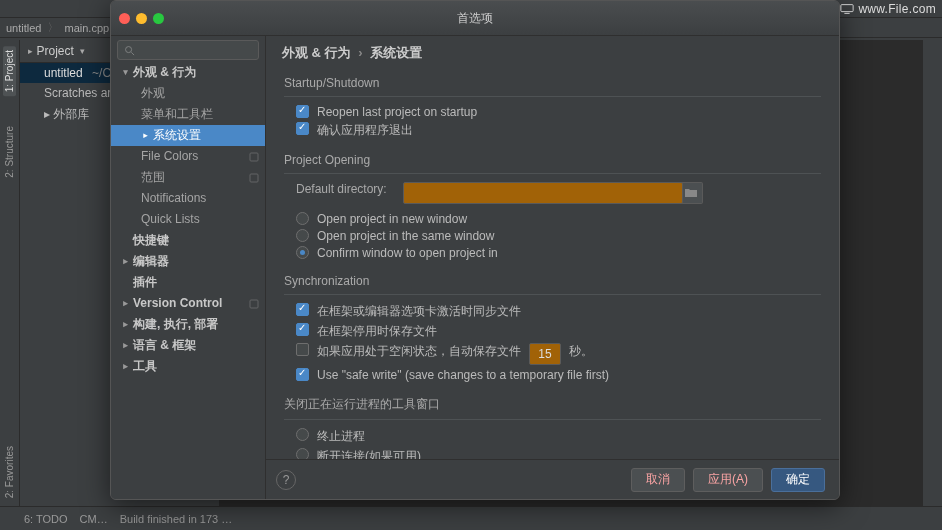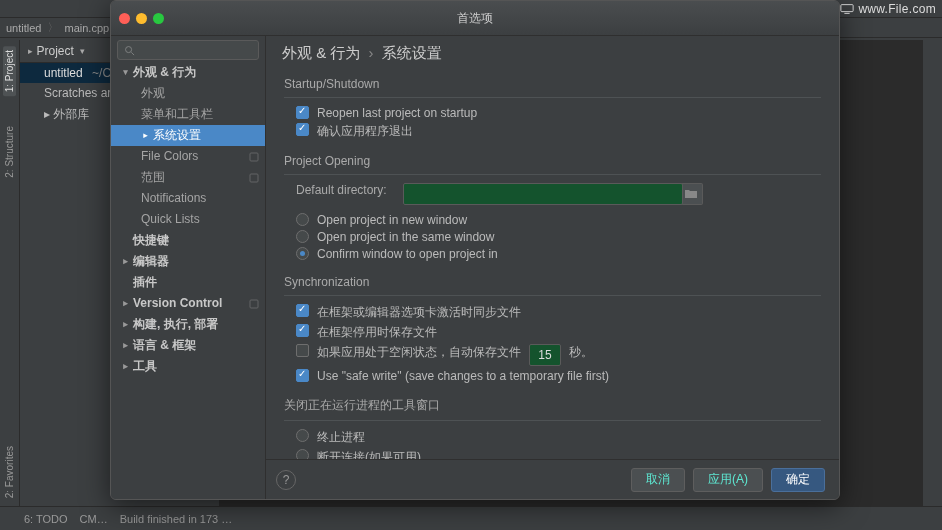--- a/index.html
+++ b/index.html
@@ -64,48 +64,48 @@
     .tree { flex:1; overflow:auto; font-size:12px; }
     .tree-item { padding: 2px 6px 2px 10px; line-height:17px; color:#bbb; white-space:nowrap; display:flex; align-items:center; gap:3px; }
     .tree-item.top { font-weight: 600; color:#c8c8c8; }
     .tree-item.child { padding-left: 30px; color:#a5a5a5; }
     .tree-item.selected { background:#4a88c7; color:#fff; }
     .tree-item.selected .arrow { color:#fff; }
     .tree-item .arrow { width:9px; display:inline-block; text-align:center; color:#999; font-size:9px; }
     .tree-item .badge { margin-left:auto; width:10px;height:10px; opacity:.5; }
 
     .prefs-main { flex:1; background:#3c3f41; display:flex; flex-direction:column; overflow:hidden; }
-    .breadcrumb { padding: 8px 16px 6px; color:#ccc; font-size:15px; }
+    .breadcrumb { padding: 8px 16px 6px; color:#ccc; font-size:13px;font-weight:bold; }
     .breadcrumb .sep { color:#888; margin:0 4px; }
     .main-scroll { flex:1; overflow:auto; padding: 0 18px 10px; }
     .section-title { color:#aaa; font-size:12px; margin: 8px 0 6px; }
     .sep-line { border:none; border-top:1px solid #4e5254; margin:3px 0 8px; }
     .row { display:flex; align-items:flex-start; gap:8px; font-size:12px; color:#bbb; margin:3px 0; padding-left:12px; }
     .row label { cursor:default; }
     .cb { appearance:none; width:13px; height:13px; border:1px solid #6e6e6e; border-radius:2px; background:#45494a; position:relative; margin:0; }
     .cb:checked { background:#4a88c7; border-color:#4a88c7; }
     .cb:checked::after { content:"✓"; color:#fff; font-size:10px; position:absolute; top:-2px; left:1px; }
     .radio { appearance:none; width:13px;height:13px; border:1px solid #6e6e6e; border-radius:50%; background:#45494a; position:relative; margin:0; }
     .radio:checked::after { content:""; width:5px;height:5px;background:#4a88c7;border-radius:50%; position:absolute; top:3px; left:3px; }
     .field-label { color:#aaa; margin-right:8px; }
-    .text-input { background:#14532d; border:1px solid #5a5a5a; border-radius:2px; height:22px; padding:0 6px; color:#ddd; font-size:12px; }
+    .text-input { background:#a16207; border:1px solid #5a5a5a; border-radius:2px; height:22px; padding:0 6px; color:#ddd; font-size:12px; }
     .dir-field-wrap { display:flex; align-items:center; }
     .dir-field { flex:1; max-width:280px; position:relative; }
     .dir-field input { width:100%; }
     .dir-btn { width:22px;height:22px; border:1px solid #5a5a5a; border-left:none; background:#4b4f51; border-radius:0 2px 2px 0; display:flex; align-items:center; justify-content:center; margin-left:-2px; }
     .hint { color:#777; font-size:11px; padding-left:116px; margin-top:2px; }
     .inline-num { width:32px; text-align:center; }
 
     .prefs-footer {
       height: 40px; border-top:1px solid #2f2f2f;
       display:flex; align-items:center; padding: 0 14px 0 10px;
     }
     .prefs-footer .help { width:20px;height:20px;border:1px solid #666;border-radius:50%;color:#999;display:flex;align-items:center;justify-content:center;font-size:12px; }
     .prefs-footer .spacer { flex:1; }
-    .btn { height:24px; padding:0 14px; border:1px solid #5e5e5e; background:#4b4f51; color:#5eead4; border-radius:3px; font-size:12px; margin-left:8px; }
+    .btn { height:24px; padding:0 14px; border:1px solid #5e5e5e; background:#4b4f51; color:#fca5a5; border-radius:3px; font-size:12px; margin-left:8px; }
     .btn.primary { background:#365880; border-color:#4a6f9b; color:#fff; }
 
     ::-webkit-scrollbar{width:8px;height:8px}
     ::-webkit-scrollbar-thumb{background:#555;border-radius:4px}
   </style>
 </head>
 <body>
 
 <div class="ide">
   <div class="ide-title"></div>

